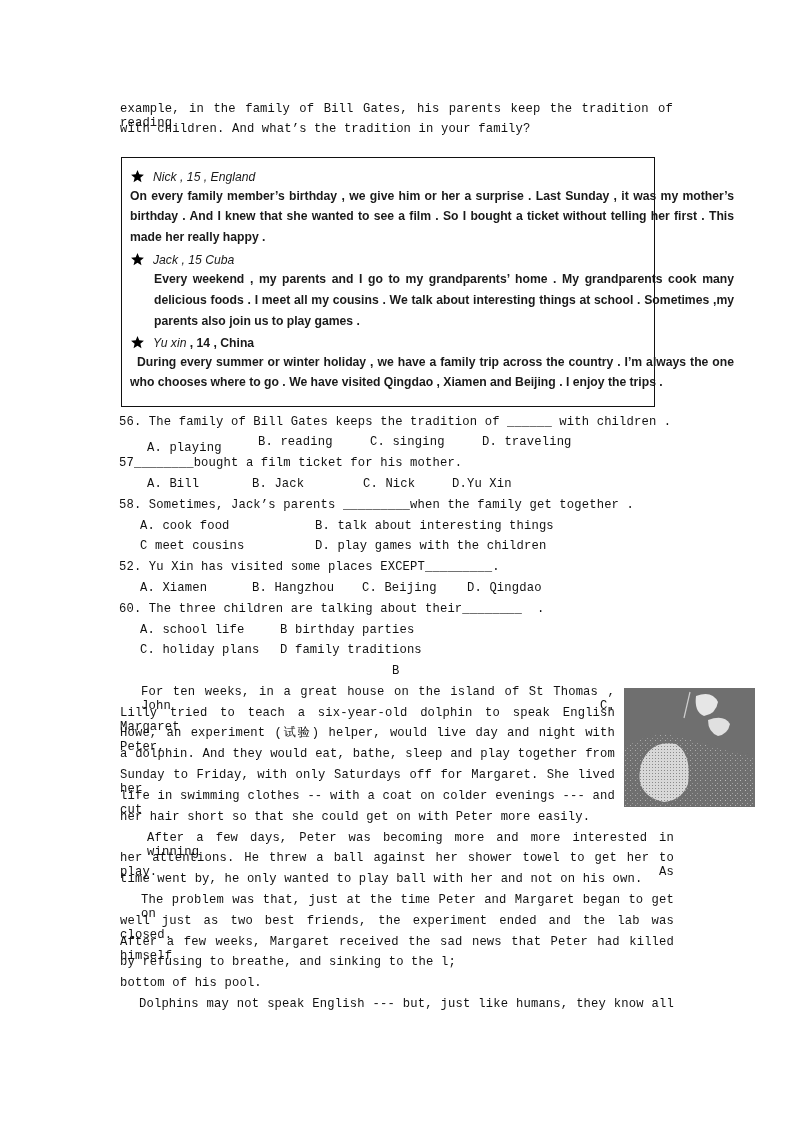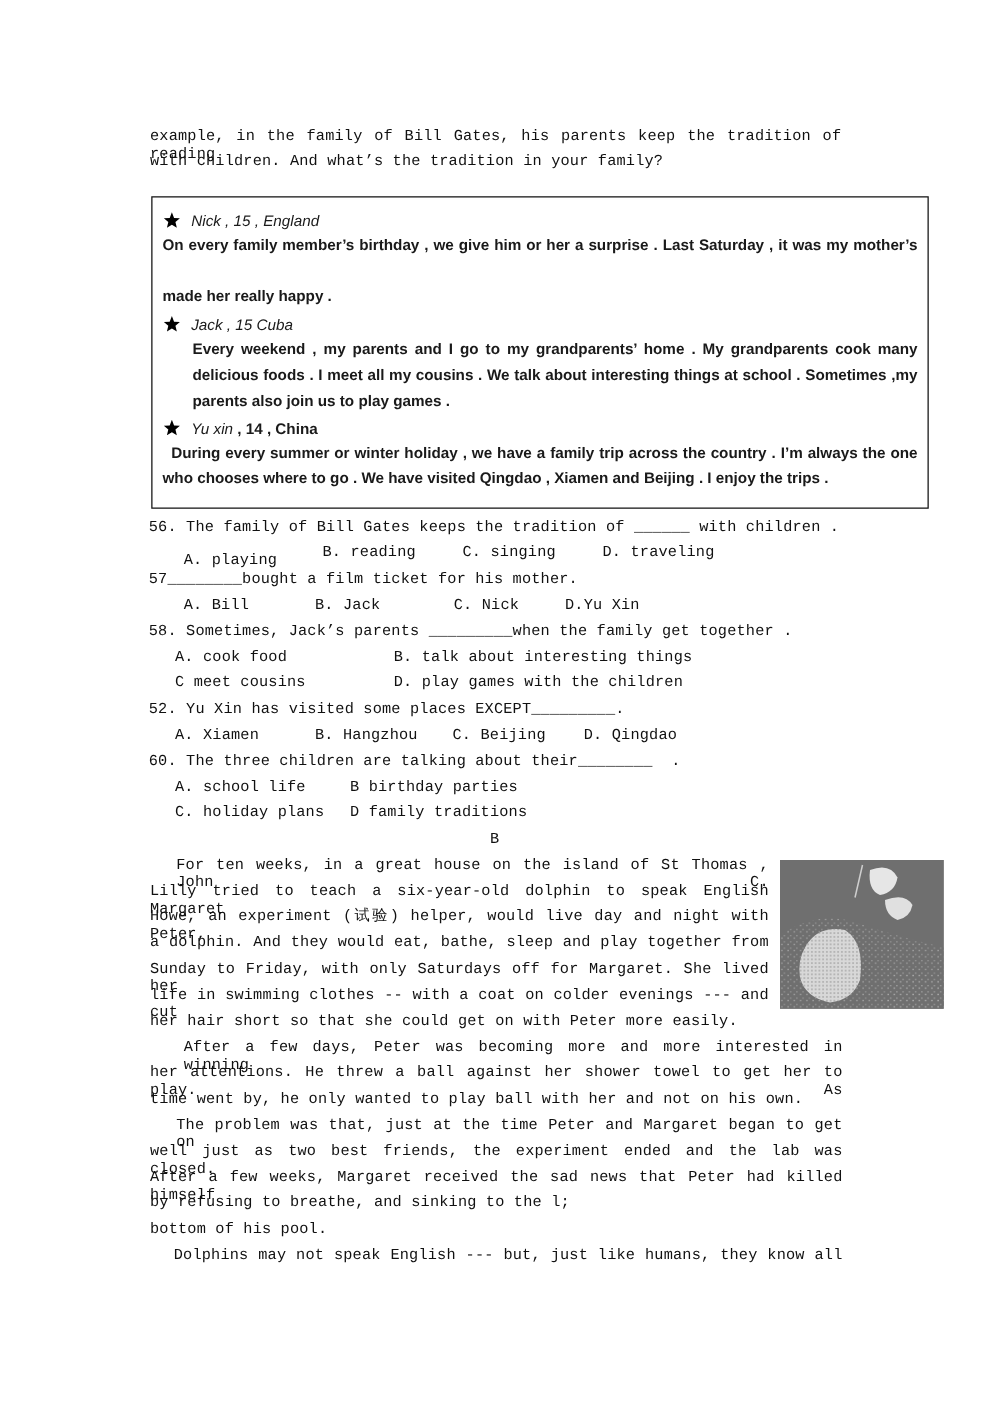--- a/index.html
+++ b/index.html
@@ -2,21 +2,21 @@
 <html><head>
   <meta charset="utf-8">
   <style>
     html, body { margin: 0; padding: 0; background: #ffffff; }
     body { width: 794px; height: 1123px; position: relative; overflow: hidden; color: #111; }
     .mono { font-family: "Liberation Mono", "DejaVu Sans Mono", monospace; font-size: 12.2px; letter-spacing: 0.15px; }
     .sans { font-family: "Liberation Sans", "DejaVu Sans", sans-serif; font-size: 12px; }
     .line { position: absolute; left: 0; white-space: pre; line-height: 14px; }
     .just { text-align: justify; text-align-last: justify; white-space: normal; }
     #intro { position: absolute; left: 120px; top: 102px; width: 560px; }
-    #box { position: absolute; left: 121px; top: 157px; width: 622px; height: 250px; border: 1.2px solid #111; box-sizing: border-box; }
+    #box { position: absolute; left: 121px; top: 157px; width: 534px; height: 250px; border: 1.2px solid #111; box-sizing: border-box; }
     .b-line { position: absolute; white-space: nowrap; line-height: 14px; font-weight: bold; font-size: 12.2px; color: #1a1a1a; }
     .b-just { text-align: justify; text-align-last: justify; white-space: normal; }
     .name { font-style: italic; font-weight: normal; }
     .star { display: inline-block; width: 15px; height: 14px; vertical-align: -2px; margin-right: 8px; }
     .abs { position: absolute; }
     #photo { position: absolute; left: 624px; top: 688px; width: 131px; height: 119px; background: #6f6f6f; overflow: hidden; }
   </style>
 </head>
 <body>
 
@@ -25,21 +25,22 @@
   <div class="line" style="top:20px;">with children. And what’s the tradition in your family?</div>
 </div>
 
 <div id="box" class="sans">
 
   <div class="b-line" style="left:8px; top:11px;">
     <svg class="star" viewBox="0 0 24 24">
         <path d="M12 1.5l3 7.6 8 .6-6.1 5.2 1.9 7.8L12 18.6 5.2 22.7l1.9-7.8L1 9.7l8-.6z" fill="#000"></path>
       </svg><span class="name">Nick , 15 , England</span>
   </div>
-  <div class="b-line b-just" style="left:8px; top:31px; width:604px;">On every family member’s birthday , we give him or her a surprise . Last Saturday , it was my mother’s</div>
+  <div class="b-line b-just" style="left:8px; top:31px; width:604px;">On every family member’s birthday , we give him or her a surprise . Last Sunday , it was my mother’s</div>
+  <div class="b-line b-just" style="left:8px; top:51px; width:604px;">birthday . And I knew that she wanted to see a film . So I bought a ticket without telling her first . This</div>
   <div class="b-line" style="left:8px; top:72px;">made her really happy .</div>
 
   <div class="b-line" style="left:8px; top:94px;">
     <svg class="star" viewBox="0 0 24 24">
         <path d="M12 1.5l3 7.6 8 .6-6.1 5.2 1.9 7.8L12 18.6 5.2 22.7l1.9-7.8L1 9.7l8-.6z" fill="#000"></path>
       </svg><span class="name">Jack , 15 Cuba</span>
   </div>
   <div class="b-line b-just" style="left:32px; top:135px; width:580px;">delicious foods . I meet all my cousins . We talk about interesting things at school . Sometimes ,my</div>
   <div class="b-line b-just" style="left:32px; top:114px; width:580px;">Every weekend , my parents and I go to my grandparents’ home . My grandparents cook many</div>
   <div class="b-line" style="left:32px; top:156px;">parents also join us to play games .</div>

